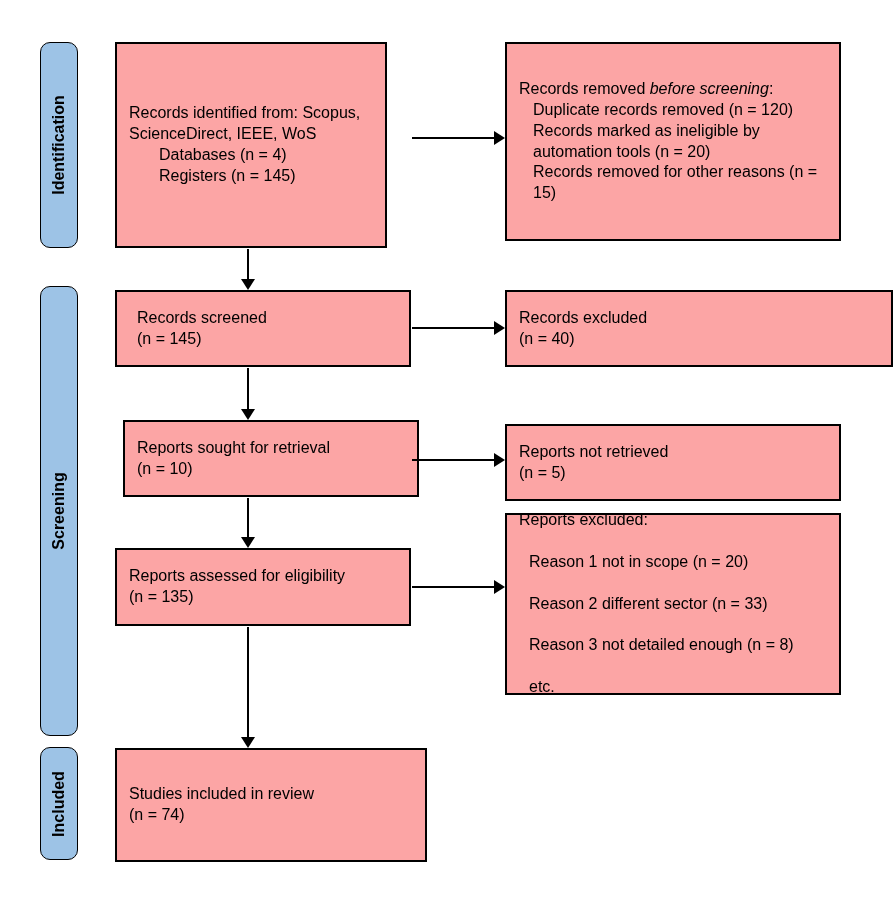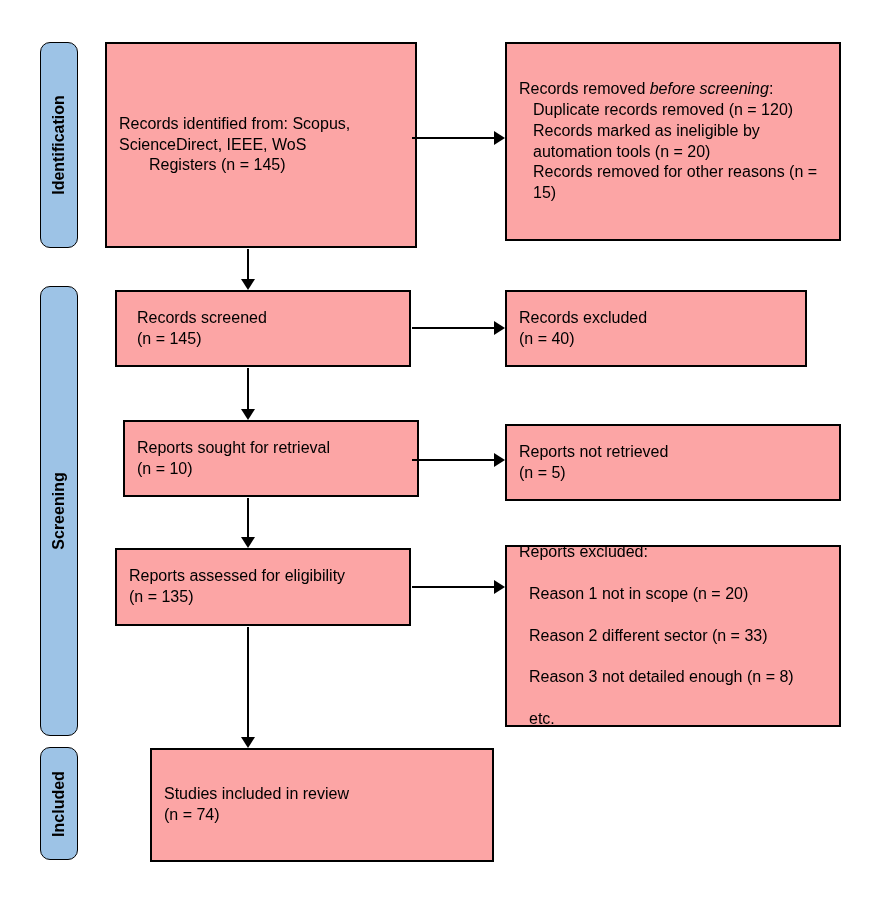--- a/index.html
+++ b/index.html
@@ -90,63 +90,64 @@
   <div class="stage" style="top:42px; height:206px;">
     <span class="stage-text">Identification</span>
   </div>
   <div class="stage" style="top:286px; height:450px;">
     <span class="stage-text">Screening</span>
   </div>
   <div class="stage" style="top:747px; height:113px;">
     <span class="stage-text">Included</span>
   </div>
 
-  <div class="box" style="left:105px; top:42px; width:312px; height:206px;">
+  <div class="box" style="left:115px; top:42px; width:272px; height:206px;">
     <div>Records identified from: Scopus, ScienceDirect, IEEE, WoS</div>
+    <div class="indent-lg">Databases (n = 4)</div>
     <div class="indent-lg">Registers (n = 145)</div>
   </div>
 
   <div class="box" style="left:115px; top:290px; width:296px; height:77px;padding-left:20px;">
     <div>Records screened</div>
     <div>(n = 145)</div>
   </div>
 
   <div class="box" style="left:115px; top:420px; width:296px; height:77px;margin-left:8px;">
     <div>Reports sought for retrieval</div>
     <div>(n = 10)</div>
   </div>
 
   <div class="box" style="left:115px; top:548px; width:296px; height:78px;">
     <div>Reports assessed for eligibility</div>
     <div>(n = 135)</div>
   </div>
 
-  <div class="box" style="left:115px; top:748px; width:344px; height:114px;margin-left:35px;">
+  <div class="box" style="left:115px; top:748px; width:312px; height:114px;">
     <div>Studies included in review</div>
     <div>(n = 74)</div>
   </div>
 
   <div class="box" style="left:505px; top:42px; width:336px; height:199px;">
     <div><span>Records removed </span><span class="italic">before screening</span><span>:</span></div>
     <div class="indent-md">Duplicate records removed (n = 120)</div>
     <div class="indent-md">Records marked as ineligible by automation tools (n = 20)</div>
     <div class="indent-md">Records removed for other reasons (n = 15)</div>
   </div>
 
-  <div class="box" style="left:505px; top:290px; width:302px; height:77px;">
+  <div class="box" style="left:505px; top:290px; width:388px; height:77px;">
     <div>Records excluded</div>
     <div>(n = 40)</div>
   </div>
 
   <div class="box" style="left:505px; top:424px; width:336px; height:77px;">
     <div>Reports not retrieved</div>
     <div>(n = 5)</div>
   </div>
 
-  <div class="box" style="left:505px; top:545px; width:336px; height:182px;">
+  <div class="box" style="left:505px; top:513px; width:336px; height:182px;">
     <div>Reports excluded:</div>
     <div class="indent-sm">Reason 1 not in scope (n = 20)</div>
     <div class="indent-sm">Reason 2 different sector (n = 33)</div>
     <div class="indent-sm">Reason 3 not detailed enough (n = 8)</div>
     <div class="indent-sm">etc.</div>
   </div>
 
   <div class="arrow-v" style="left:247px; top:249px; height:30px;"></div>
   <div class="arrow-v" style="left:247px; top:368px; height:41px;"></div>
   <div class="arrow-v" style="left:247px; top:498px; height:39px;"></div>

